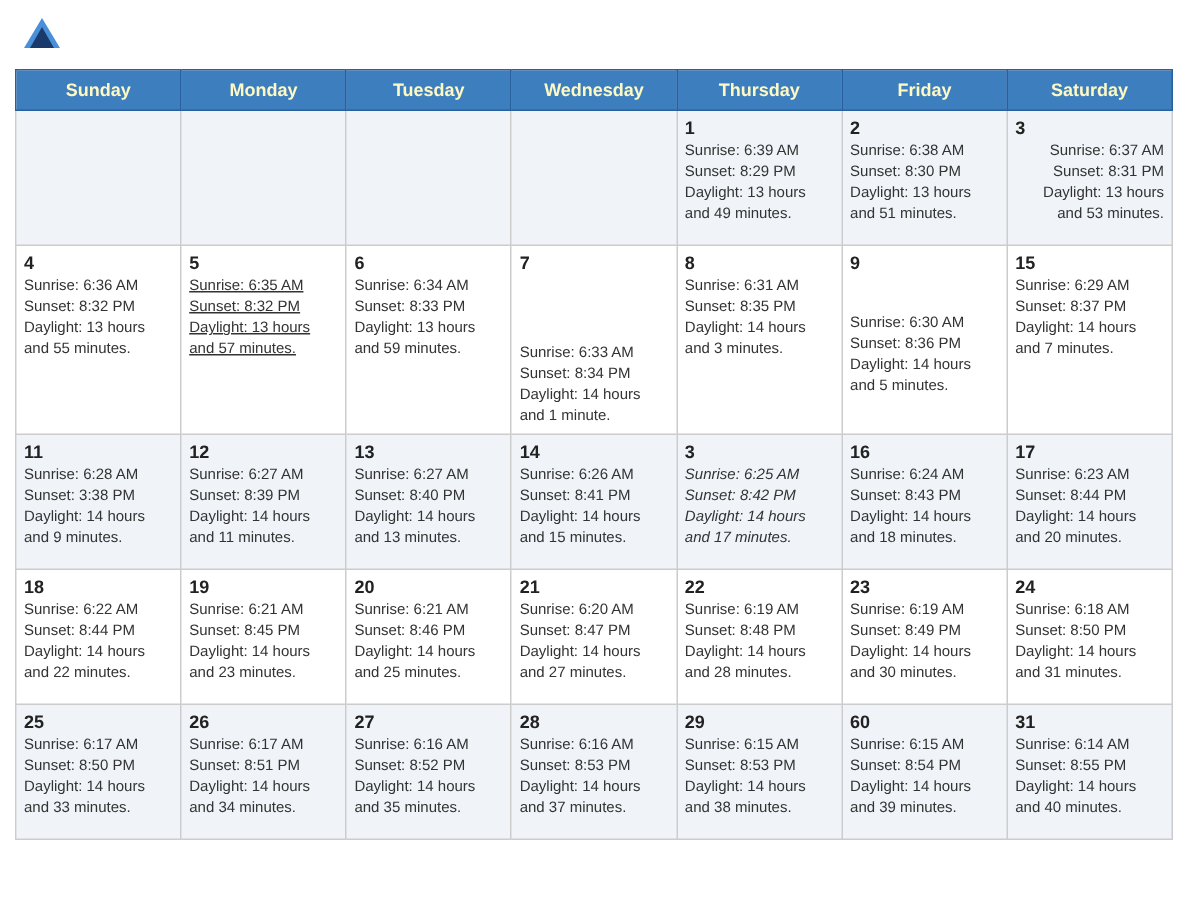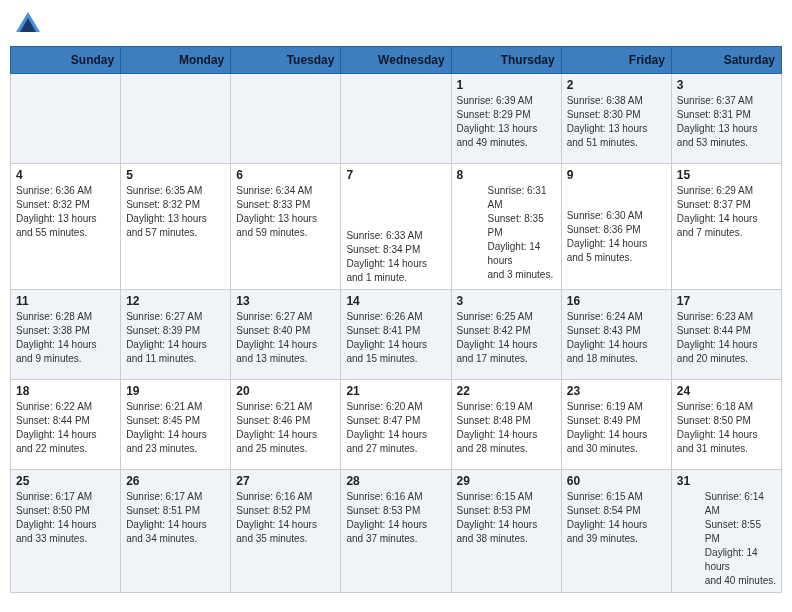--- a/index.html
+++ b/index.html
@@ -47,22 +47,22 @@
       font-size: 16px;
       color: #555;
     }
     table {
       width: 100%;
       border-collapse: collapse;
       font-size: 11px;
     }
     thead tr th {
       background: #3d7ebf;
-      color: #0f172a;
-      text-align: right;
+      color: #fef9c3;
+      text-align: center;
       padding: 6px 6px;
       font-size: 12px;
       font-weight: bold;
       border: 1px solid #2a5f9e;
     }
     tbody tr td {
       vertical-align: top;
       border: 1px solid #ccc;
       padding: 4px 5px;
       width: 14.28%;
@@ -134,58 +134,58 @@
         </td>
         <td>
           <div class="day-number">2</div>
           <div class="day-info" style="white-space: pre-line;">Sunrise: 6:38 AM
 Sunset: 8:30 PM
 Daylight: 13 hours
 and 51 minutes.</div>
         </td>
         <td>
           <div class="day-number">3</div>
-          <div class="day-info" style="white-space: pre-line;">Sunrise: 6:37 AM
+          <div class="day-info" style="white-space: pre-line; text-align: right;">Sunrise: 6:37 AM
 Sunset: 8:31 PM
 Daylight: 13 hours
 and 53 minutes.</div>
         </td>
       </tr>
       <tr>
         <td>
           <div class="day-number">4</div>
           <div class="day-info" style="white-space: pre-line;">Sunrise: 6:36 AM
 Sunset: 8:32 PM
 Daylight: 13 hours
 and 55 minutes.</div>
         </td>
         <td>
           <div class="day-number">5</div>
-          <div class="day-info" style="white-space: pre-line;">Sunrise: 6:35 AM
+          <div class="day-info" style="white-space: pre-line; text-decoration: underline;">Sunrise: 6:35 AM
 Sunset: 8:32 PM
 Daylight: 13 hours
 and 57 minutes.</div>
         </td>
         <td>
           <div class="day-number">6</div>
           <div class="day-info" style="white-space: pre-line;">Sunrise: 6:34 AM
 Sunset: 8:33 PM
 Daylight: 13 hours
 and 59 minutes.</div>
         </td>
         <td>
           <div class="day-number">7</div>
           <div class="day-info" style="white-space: pre-line; margin-top: 47px;">Sunrise: 6:33 AM
 Sunset: 8:34 PM
 Daylight: 14 hours
 and 1 minute.</div>
         </td>
         <td>
           <div class="day-number">8</div>
-          <div class="day-info" style="white-space: pre-line; margin-left: 31px;">Sunrise: 6:31 AM
+          <div class="day-info" style="white-space: pre-line;">Sunrise: 6:31 AM
 Sunset: 8:35 PM
 Daylight: 14 hours
 and 3 minutes.</div>
         </td>
         <td>
           <div class="day-number">9</div>
           <div class="day-info" style="white-space: pre-line; margin-top: 27px;">Sunrise: 6:30 AM
 Sunset: 8:36 PM
 Daylight: 14 hours
 and 5 minutes.</div>
@@ -222,21 +222,21 @@
         </td>
         <td>
           <div class="day-number">14</div>
           <div class="day-info" style="white-space: pre-line;">Sunrise: 6:26 AM
 Sunset: 8:41 PM
 Daylight: 14 hours
 and 15 minutes.</div>
         </td>
         <td>
           <div class="day-number">3</div>
-          <div class="day-info" style="white-space: pre-line;">Sunrise: 6:25 AM
+          <div class="day-info" style="white-space: pre-line; font-style: italic;">Sunrise: 6:25 AM
 Sunset: 8:42 PM
 Daylight: 14 hours
 and 17 minutes.</div>
         </td>
         <td>
           <div class="day-number">16</div>
           <div class="day-info" style="white-space: pre-line;">Sunrise: 6:24 AM
 Sunset: 8:43 PM
 Daylight: 14 hours
 and 18 minutes.</div>
@@ -338,20 +338,20 @@
         </td>
         <td>
           <div class="day-number">60</div>
           <div class="day-info" style="white-space: pre-line;">Sunrise: 6:15 AM
 Sunset: 8:54 PM
 Daylight: 14 hours
 and 39 minutes.</div>
         </td>
         <td>
           <div class="day-number">31</div>
-          <div class="day-info" style="white-space: pre-line; margin-left: 28px;">Sunrise: 6:14 AM
+          <div class="day-info" style="white-space: pre-line;">Sunrise: 6:14 AM
 Sunset: 8:55 PM
 Daylight: 14 hours
 and 40 minutes.</div>
         </td>
       </tr>
     </tbody>
 </table>
 
 </body></html>

